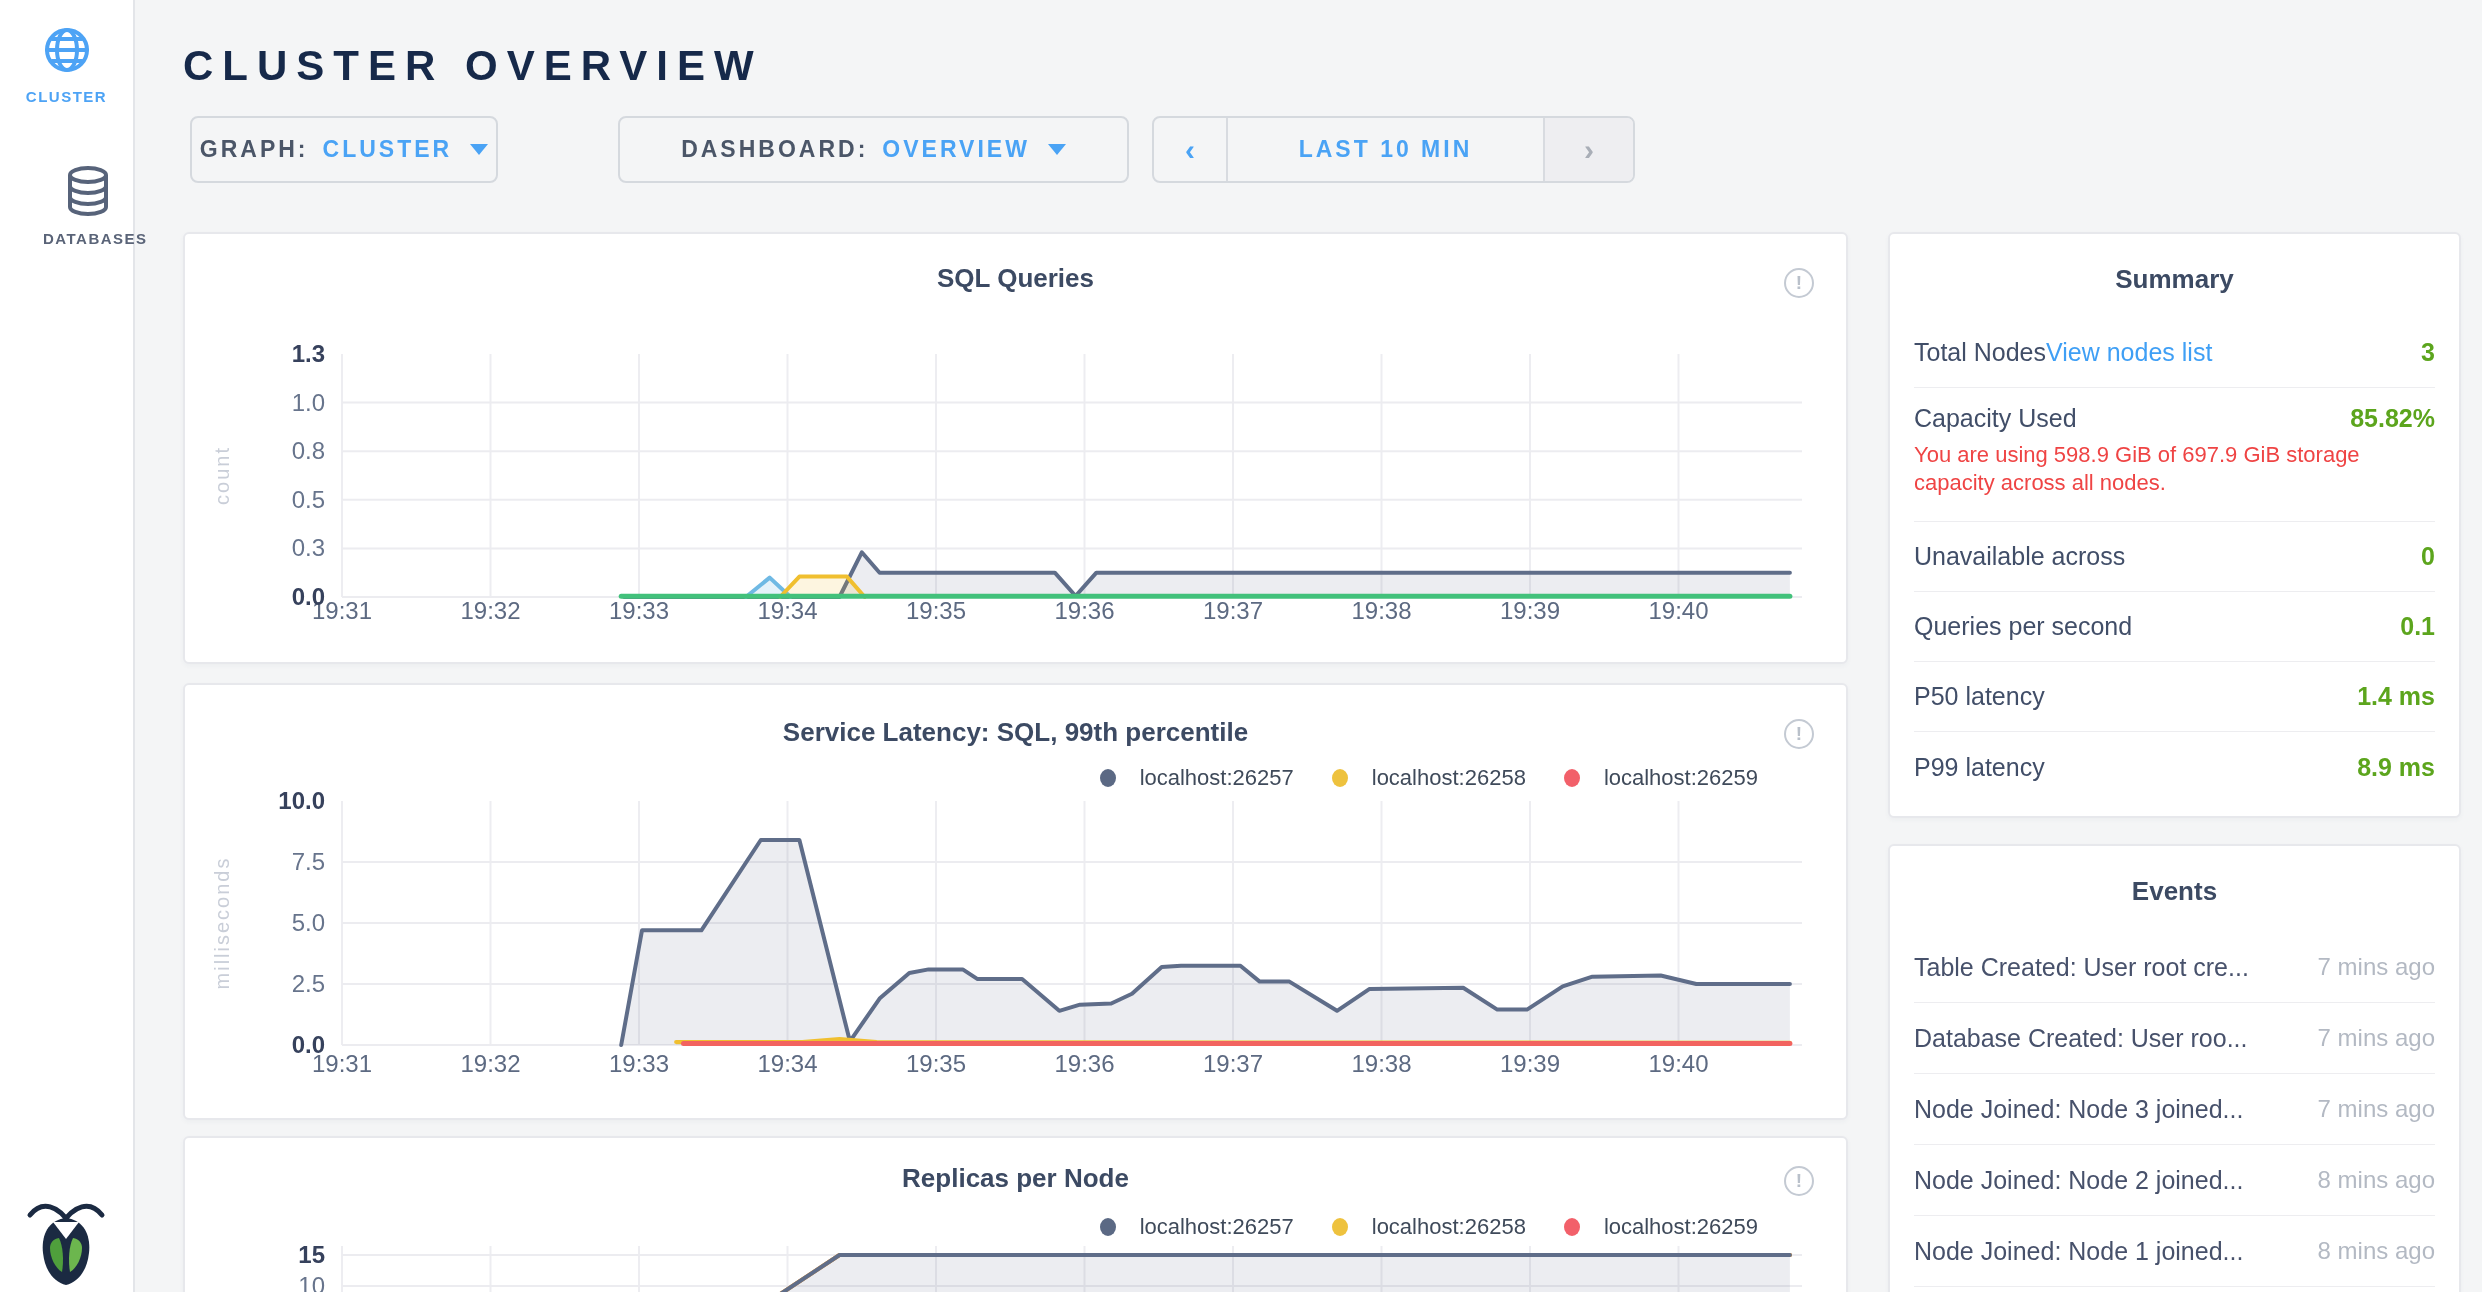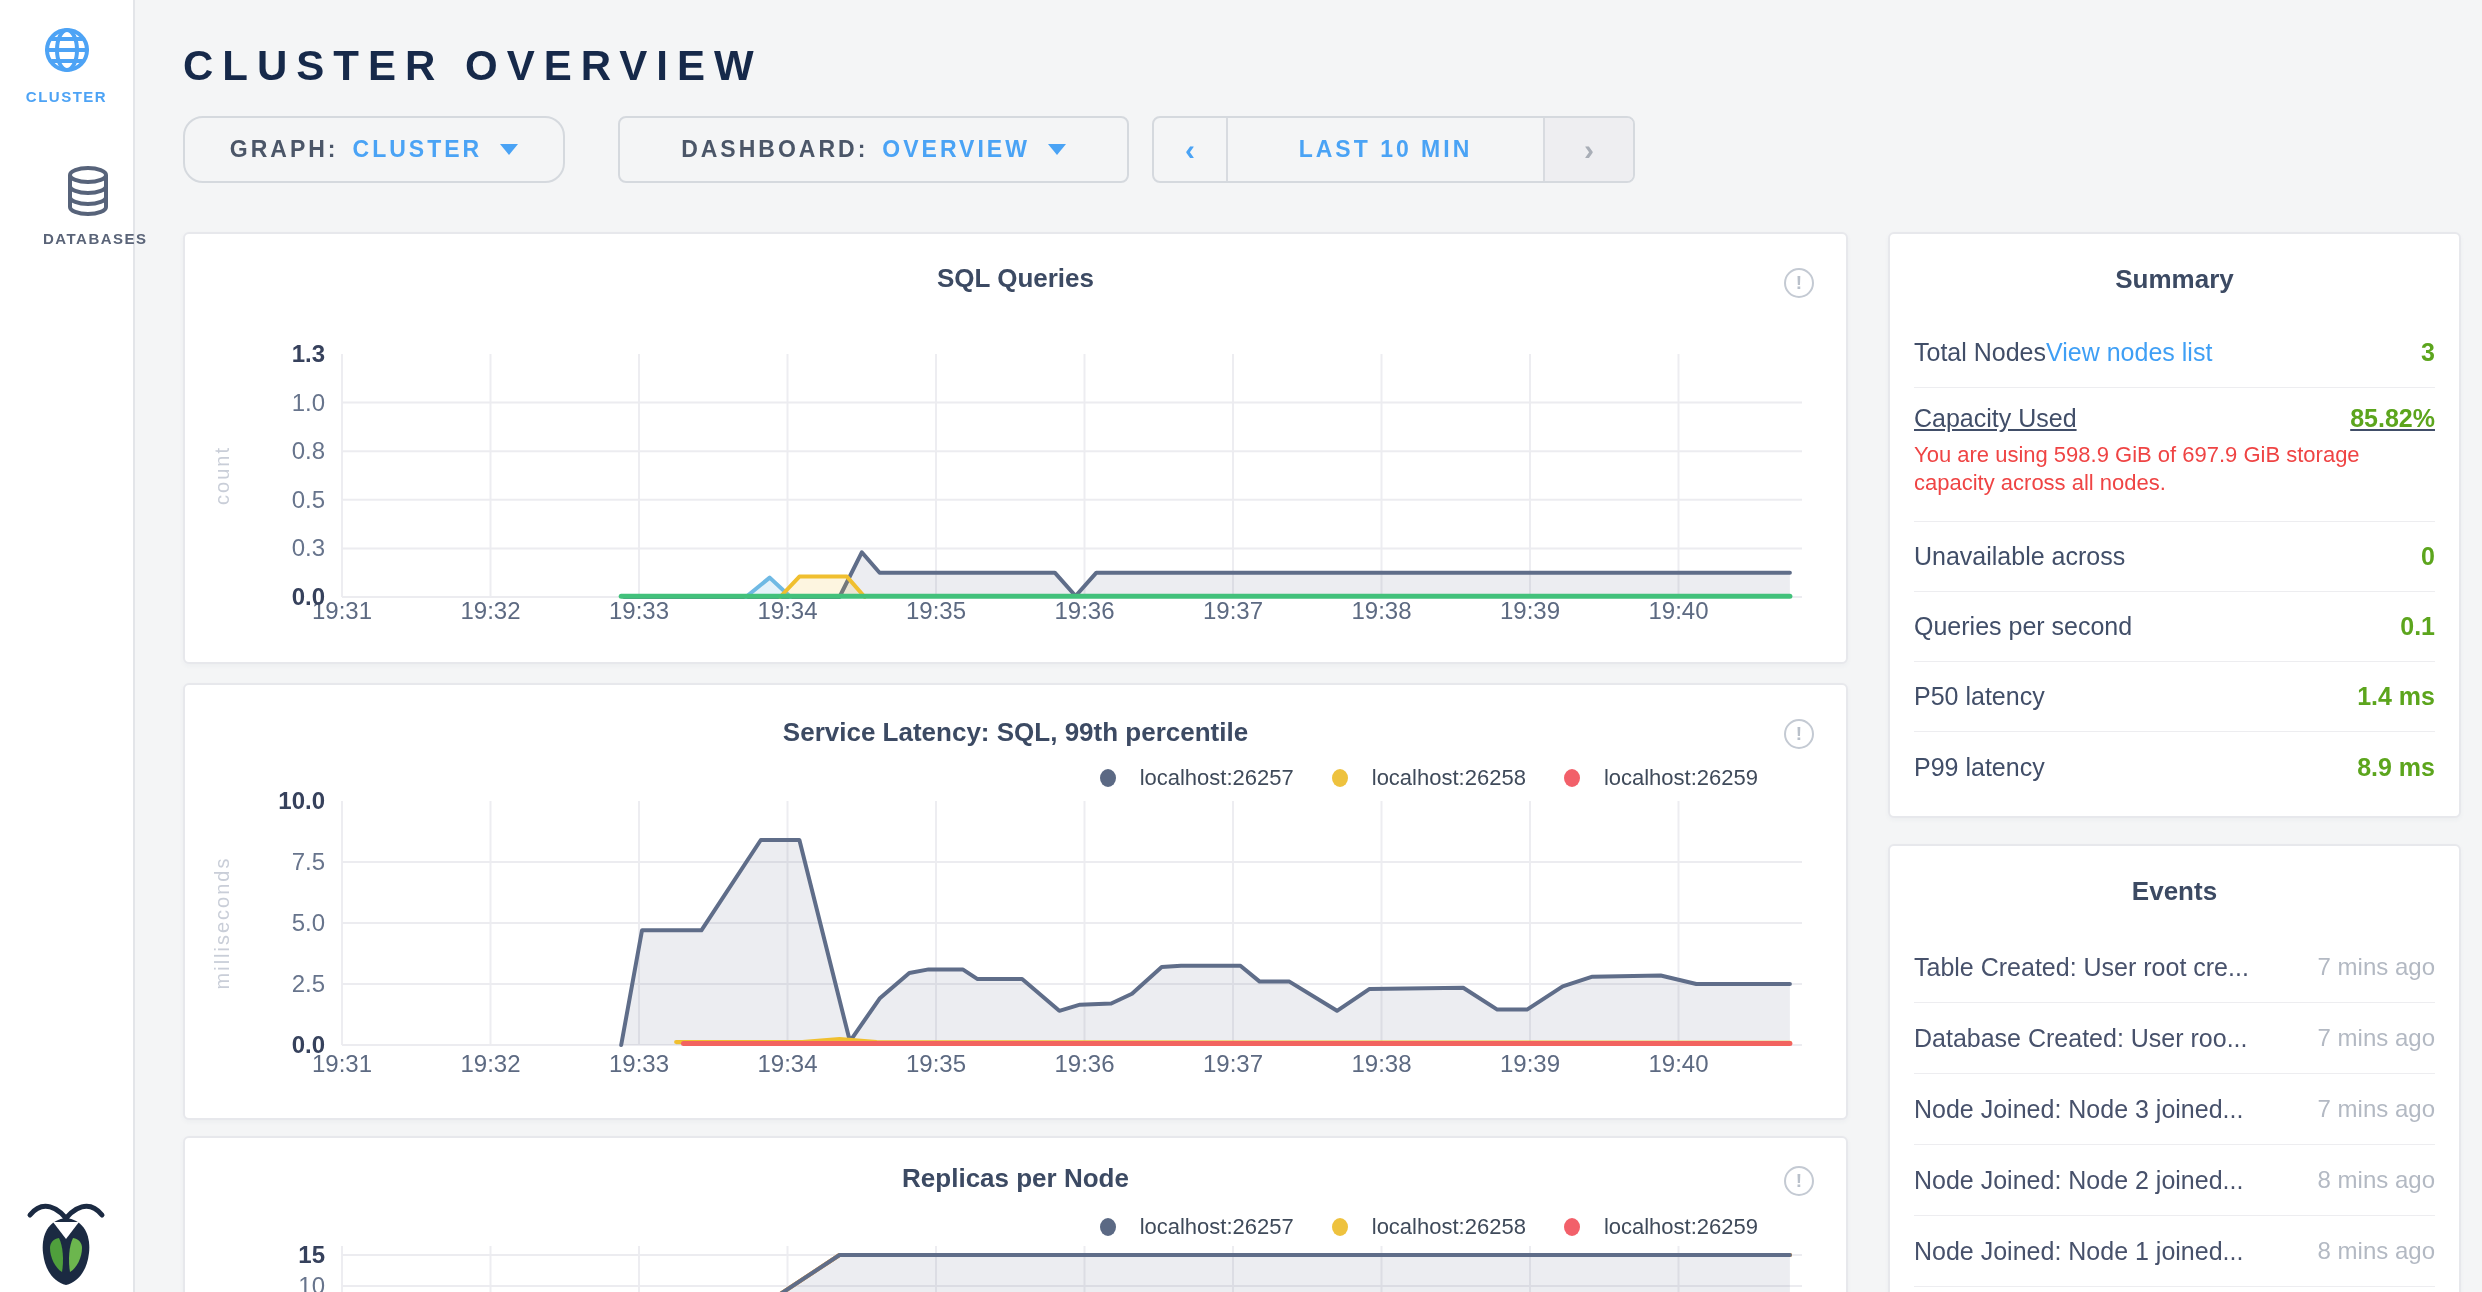--- a/index.html
+++ b/index.html
@@ -31,21 +31,21 @@
     color:#16294a;
   }
   
   .control {
     position:absolute; top:116px; height:67px;
     border:2px solid #d5d9de; border-radius:8px;
     display:flex; align-items:center; justify-content:center;
     font-size:23px; font-weight:bold; letter-spacing:3px;
     color:#4b5668; cursor:pointer;
   }
-  .ctl-graph { left:183px; width:382px;border-radius:20px; }
+  .ctl-graph { left:190px; width:308px; }
   .ctl-dashboard { left:606px; width:511px;margin-left:12px; }
   .ctl-value { color:#4aa3f5; margin-left:14px; }
   .caret {
     width:0; height:0; margin-left:18px;
     border-left:9px solid transparent; border-right:9px solid transparent;
     border-top:11px solid #4aa3f5;
   }
   .timepicker { left:1152px; width:483px; padding:0; justify-content:stretch; overflow:hidden; }
   .tp-btn {
     width:74px; height:100%; display:flex; align-items:center; justify-content:center;
@@ -84,21 +84,21 @@
   .legend-dot { width:16px; height:18px; border-radius:50%; }
   
   .panel-rows { position:absolute; left:24px; right:24px; }
   .card-summary .panel-rows { top:84px; }
   .sum-row {
     display:flex; align-items:center; height:70px;
     border-bottom:1px solid #ededf0; font-size:25px; color:#414e68;
   }
   .sum-row:last-child { border-bottom:none; }
   .sum-row.tall { display:block; height:134px; padding-top:16px; }
-  .sum-head { display:flex; align-items:center;text-decoration:underline; }
+  .sum-head { display:flex; align-items:center; }
   .sum-label { white-space:nowrap; }
   .sum-link { color:#3f9ff5; margin-left:0; cursor:pointer; white-space:nowrap; }
   .sum-value { margin-left:auto; font-weight:bold; color:#5ca51d; white-space:nowrap; }
   .sum-caption { margin-top:8px; font-size:22px; line-height:28px; color:#ef4444; }
   
   .card-events .panel-rows { top:86px; }
   .event-row {
     display:flex; align-items:center; height:71px;
     border-bottom:1px solid #ededf0; font-size:25px;
   }

